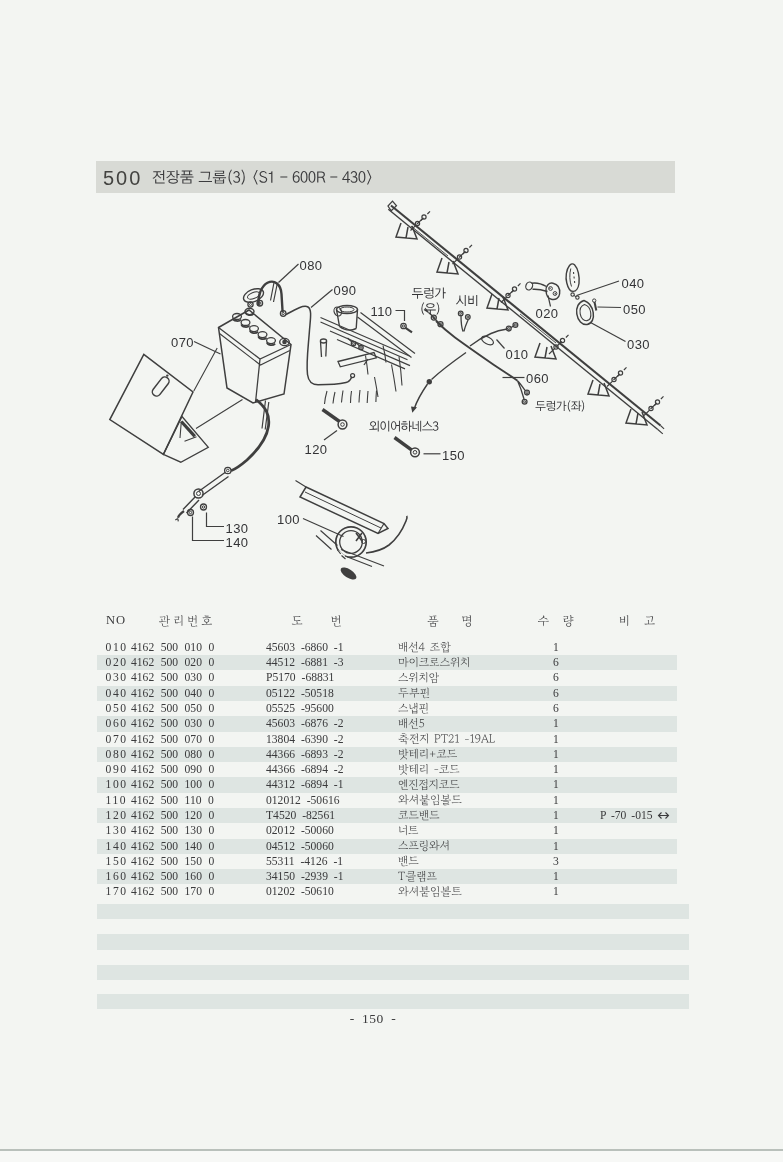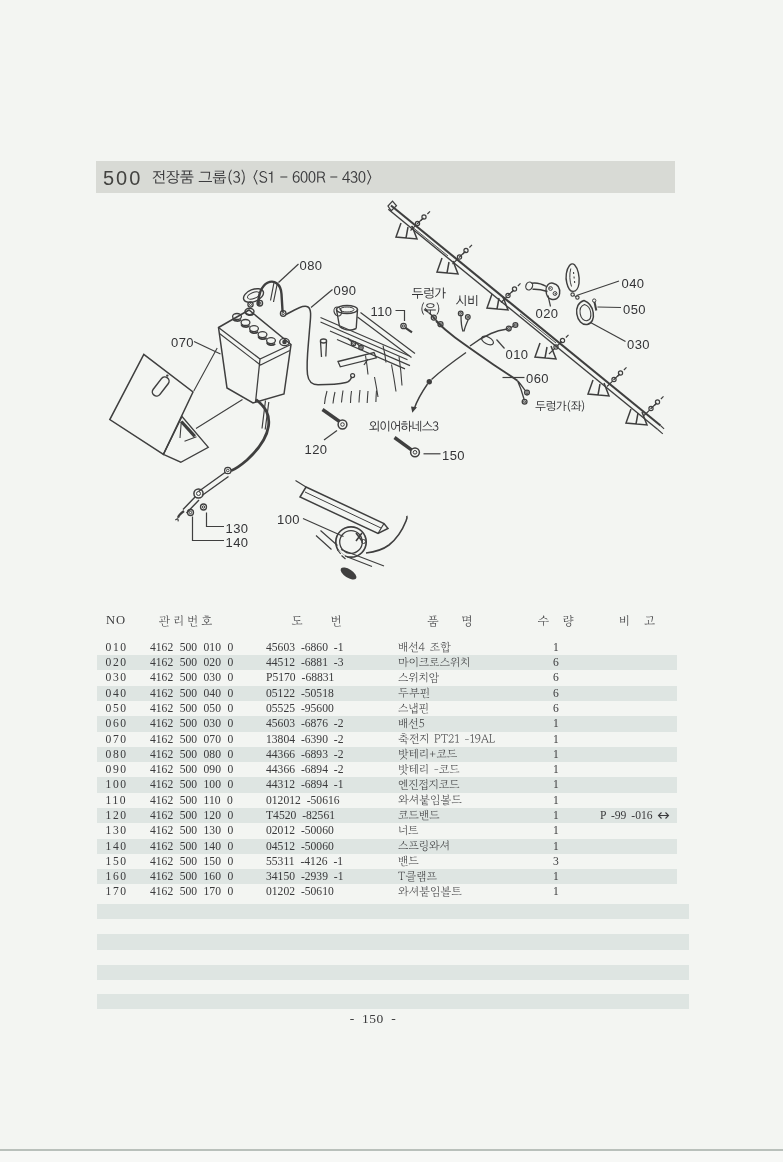--- a/index.html
+++ b/index.html
@@ -1,20 +1,20 @@
 <!DOCTYPE html>
 <html><head><meta charset="utf-8"><style>
 html,body{margin:0;padding:0;}
 #page{position:relative;width:783px;height:1162px;background:#f3f5f2;overflow:hidden;filter:blur(0.24px);
  font-family:"Liberation Serif",serif;}
 .band{position:absolute;left:97px;width:580px;height:15.3px;background:#dee5e2;}
 .tr{position:absolute;left:0;top:0;height:15.3px;line-height:15.3px;font-size:11.6px;color:#3a3a3c;white-space:pre;}
 .tr span{position:absolute;top:0;}
 .c1{left:105.5px;letter-spacing:1.6px;}
-.c2{left:150px;word-spacing:3.6px;}
+.c2{left:131px;word-spacing:3.6px;}
 .c3{left:266px;word-spacing:3px;font-family:Liberation Serif, serif;}
 .c5{left:548px;width:16px;text-align:center;}
 .c6{left:600px;word-spacing:2px;}
 </style></head>
 <body>
 <div id="page">
 
 <div style="position:absolute;left:96px;top:161px;width:579px;height:32px;background:#d8dad5;"></div>
 
 <div style="position:absolute;left:106px;top:613px;font-size:12.6px;letter-spacing:0.8px;color:#3a3a3c;text-align:center;">NO</div>
@@ -48,21 +48,21 @@
 <div class="tr" style="top:762.1px"><span class="c1">090</span><span class="c2">4162 500 090 0</span><span class="c3">44366 -6894 -2</span><span class="c5">1</span></div>
 
 <div class="band" style="top:777.4px"></div>
 
 <div class="tr" style="top:777.4px"><span class="c1">100</span><span class="c2">4162 500 100 0</span><span class="c3">44312 -6894 -1</span><span class="c5">1</span></div>
 
 <div class="tr" style="top:792.6px"><span class="c1">110</span><span class="c2">4162 500 110 0</span><span class="c3">012012 -50616</span><span class="c5">1</span></div>
 
 <div class="band" style="top:807.9px"></div>
 
-<div class="tr" style="top:807.9px"><span class="c1">120</span><span class="c2">4162 500 120 0</span><span class="c3">T4520 -82561</span><span class="c5">1</span><span class="c6">P -99 -016</span></div>
+<div class="tr" style="top:807.9px"><span class="c1">120</span><span class="c2">4162 500 120 0</span><span class="c3">T4520 -82561</span><span class="c5">1</span><span class="c6">P -70 -015</span></div>
 
 <div class="tr" style="top:823.2px"><span class="c1">130</span><span class="c2">4162 500 130 0</span><span class="c3">02012 -50060</span><span class="c5">1</span></div>
 
 <div class="band" style="top:838.5px"></div>
 
 <div class="tr" style="top:838.5px"><span class="c1">140</span><span class="c2">4162 500 140 0</span><span class="c3">04512 -50060</span><span class="c5">1</span></div>
 
 <div class="tr" style="top:853.8px"><span class="c1">150</span><span class="c2">4162 500 150 0</span><span class="c3">55311 -4126 -1</span><span class="c5">3</span></div>
 
 <div class="band" style="top:869.0px"></div>

